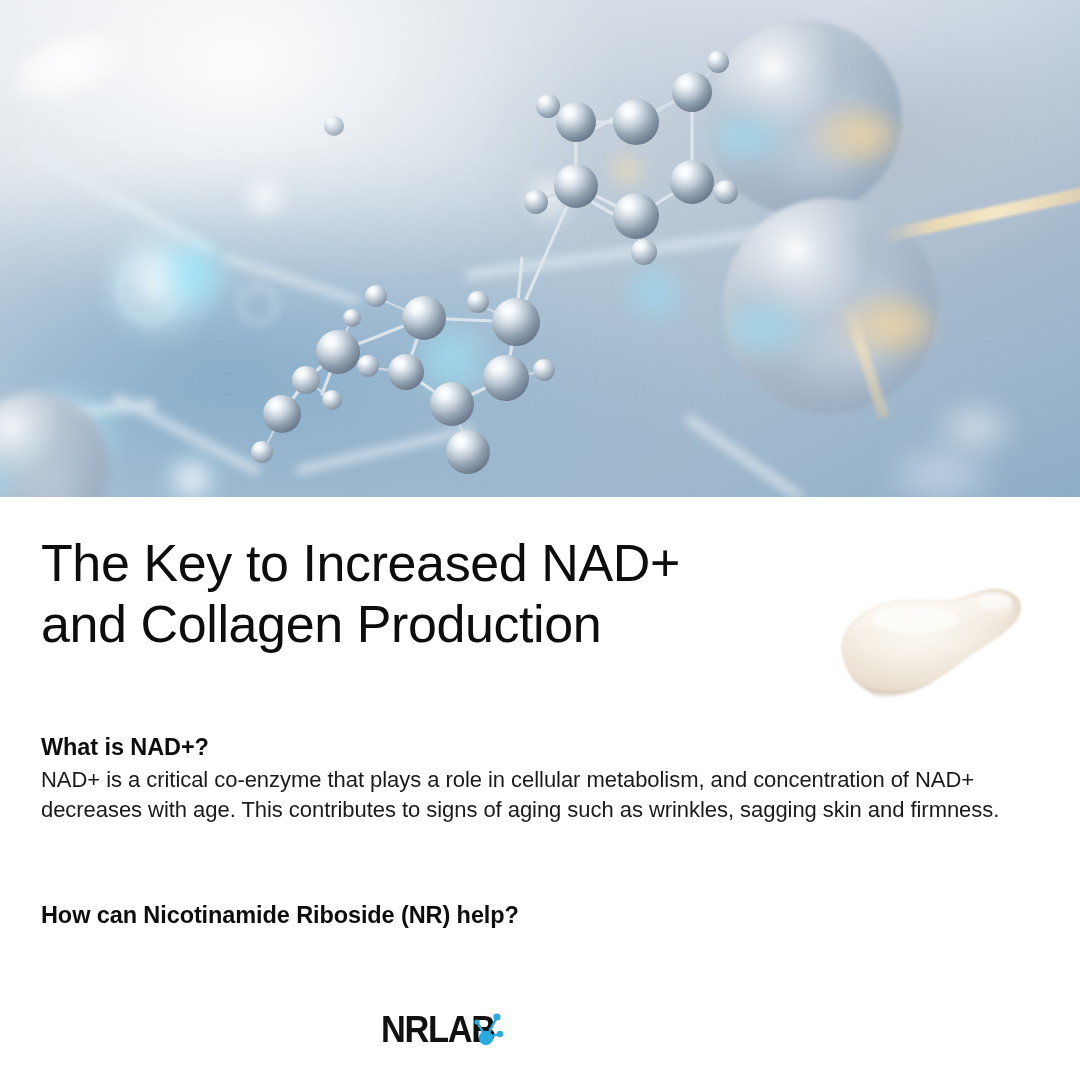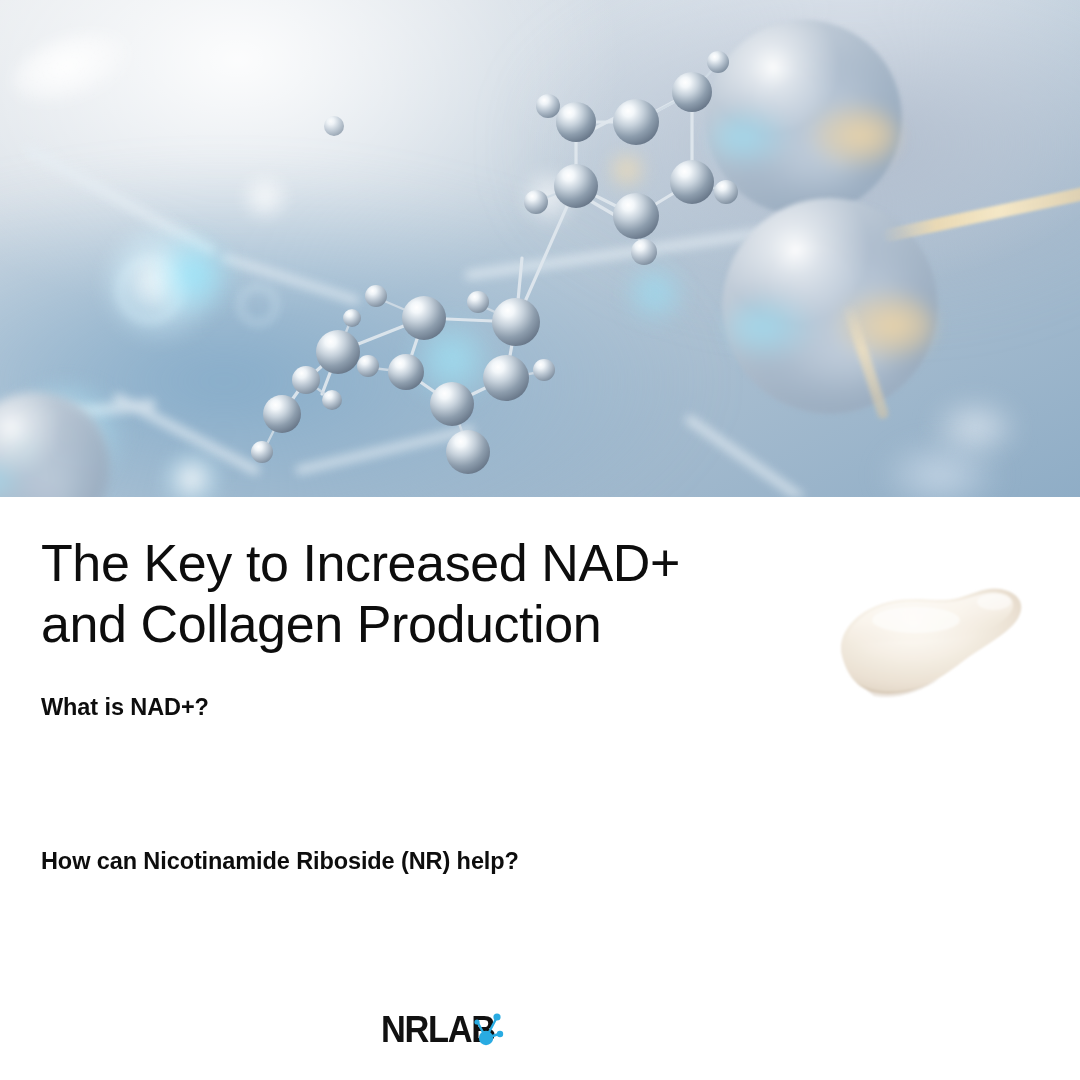--- a/index.html
+++ b/index.html
@@ -170,23 +170,23 @@
 
   
   #cream-swatch {
     position: absolute;
     left: 812px;
     top: 85px;
     width: 250px;
     height: 120px;
   }
 
-  .section { position: absolute; left: 41px; width: 990px; }
+  .section { position: absolute; left: 41px; width: 990px; margin-top: 40px; }
   #section-1 { top: 196px; }
-  #section-2 { top: 350px; }
+  #section-2 { top: 364px; }
 
   .section h2 {
     margin: 0 0 3px 0;
     font-family: "Liberation Sans", sans-serif;
     font-weight: 700;
     font-size: 23.5px;
     line-height: 29px;
     letter-spacing: -0.1px;
     color: #0d0d0d;
   }
@@ -429,20 +429,21 @@
 
         <path d="M44,100 C64,114 100,112 128,96 C110,110 84,118 62,114 Z" fill="#c9b8a2" opacity=".35"></path>
 
         <ellipse cx="104" cy="38" rx="44" ry="13" fill="#ffffff" opacity=".55"></ellipse>
         <ellipse cx="182" cy="20" rx="17" ry="8" fill="#ffffff" opacity=".5"></ellipse>
       </g>
     </svg>
 
     <div class="section" id="section-1">
       <h2>What is NAD+?</h2>
+      <p>NAD+ is a critical co-enzyme that plays a role in cellular metabolism, and concentration of NAD+ decreases with age. This contributes to signs of aging such as wrinkles, sagging skin and firmness.</p>
     </div>
 
     <div class="section" id="section-2">
       <h2>How can Nicotinamide Riboside (NR) help?</h2>
     </div>
 
     <div id="logo">
       <div id="logo-inner">
         <span id="logo-word">NRLAB</span>
         <svg id="logo-mark" viewBox="0 0 42 42">

